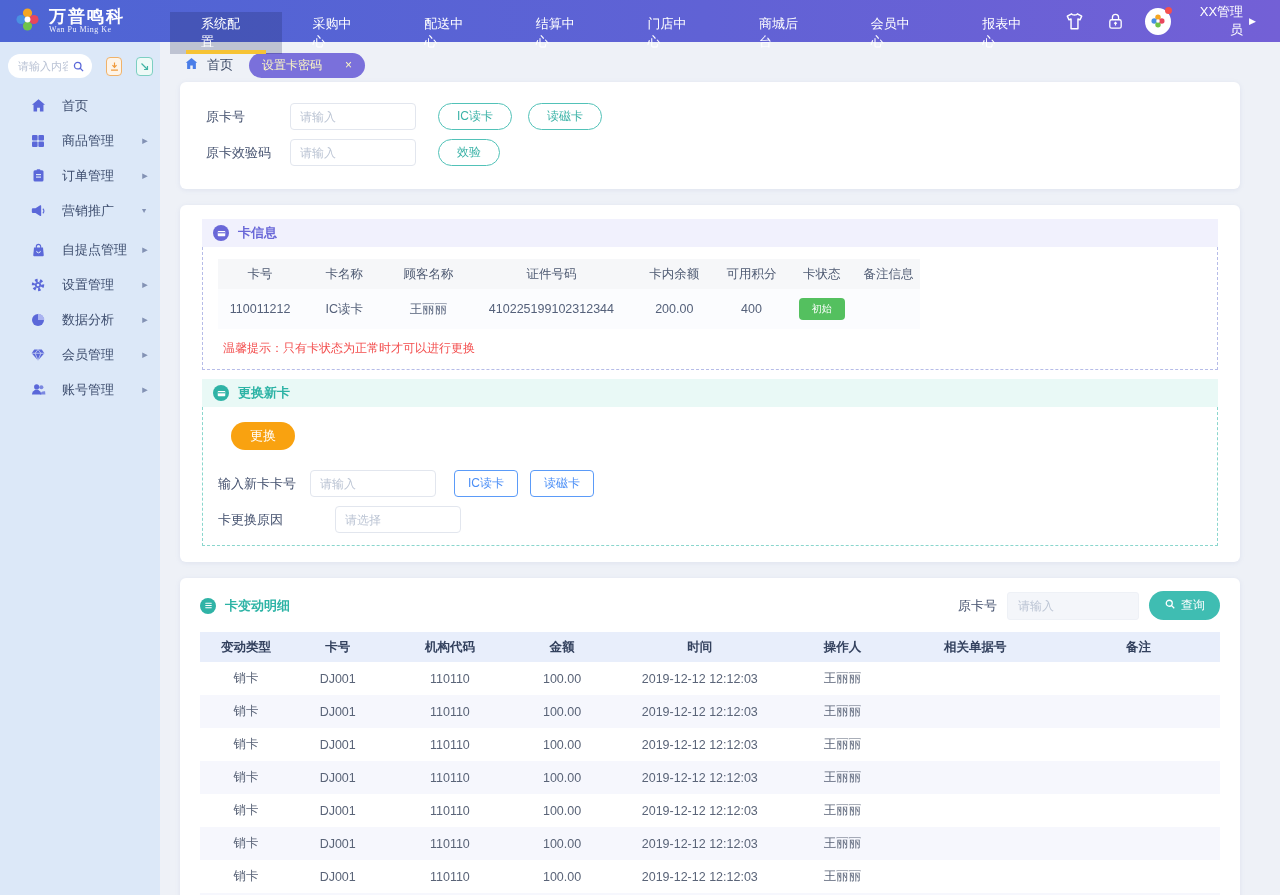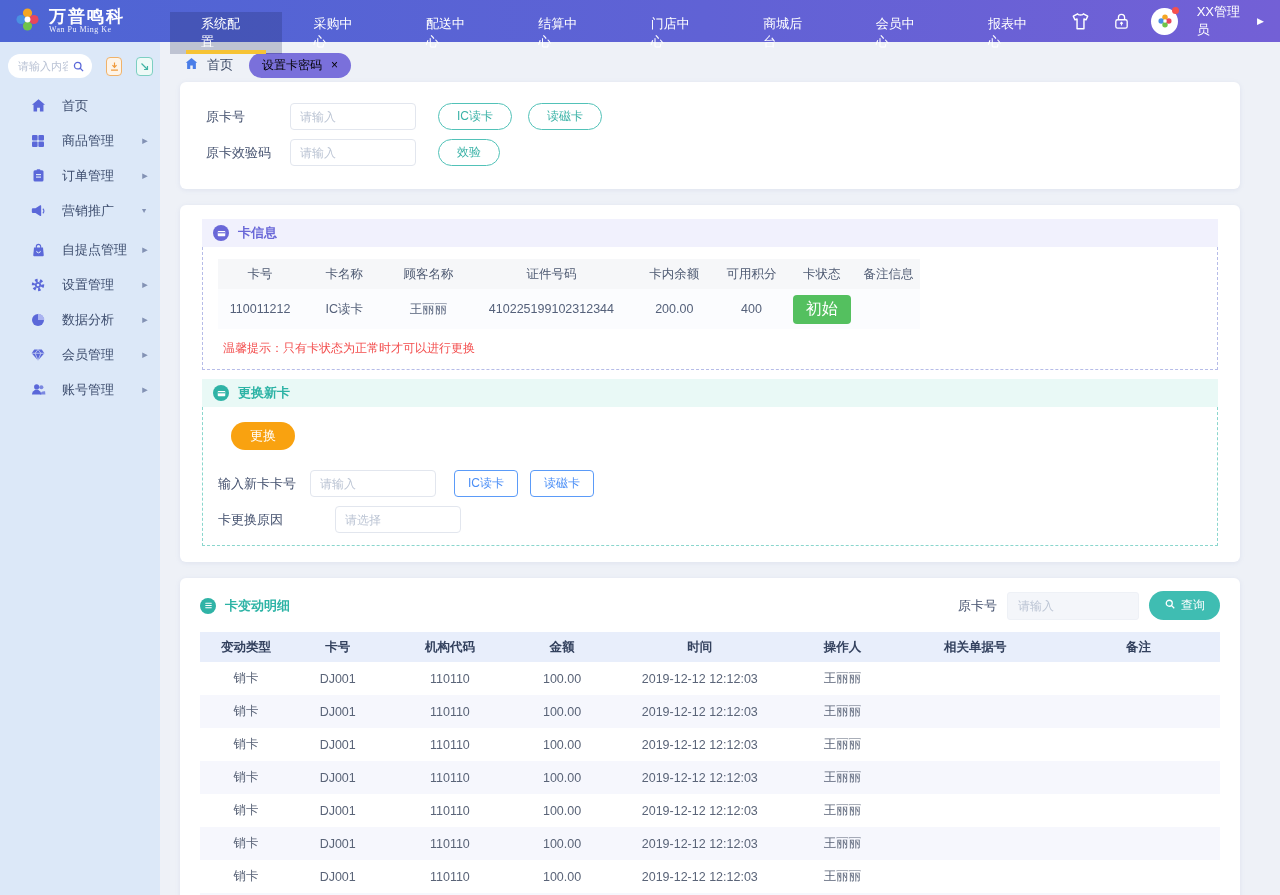--- a/index.html
+++ b/index.html
@@ -12,21 +12,21 @@
   .navbar { height:42px; background:linear-gradient(90deg,#4d65d4 0%, #6062d5 55%, #7360d6 100%);
     display:flex; align-items:center; color:#fff; }
   .logo { width:170px; display:flex; align-items:center; gap:8px; padding-left:14px; flex-shrink:0;font-family:Liberation Serif, serif; }
   .logo-txt { display:flex; flex-direction:column; line-height:1.05; }
   .logo-title { font-size:17px; font-weight:bold; letter-spacing:2px; }
   .logo-sub { font-size:8px; opacity:.9; letter-spacing:.5px; }
   .nav-items { display:flex; height:100%;margin-top:24px; }
   .nav-item { padding:0 31px; height:100%; display:flex; align-items:center; font-size:13px; cursor:pointer; position:relative; }
   .nav-item.active { background:rgba(25,30,80,.22); }
   .nav-item.active::after { content:""; position:absolute; left:16px; right:16px; bottom:0; height:4px; background:#f6c335; }
-  .nav-right { margin-left:auto; display:flex; align-items:center; gap:19px; padding-right:16px; }
+  .nav-right { margin-left:auto; display:flex; align-items:center; gap:19px; padding-right:24px;text-align:right; }
   .nav-ic { display:flex; align-items:center; cursor:pointer; }
   .avatar { width:27px; height:27px; background:#fff; border-radius:50%; position:relative;
     display:flex; align-items:center; justify-content:center; cursor:pointer; }
   .avatar .dot { position:absolute; top:-1px; right:-1px; width:7px; height:7px; border-radius:50%; background:#f5504e; }
   .user-name { font-size:13px; display:flex; align-items:center; gap:6px; cursor:pointer; }
   .user-caret { font-size:9px; }
   
   .frame { display:flex; height:853px; }
   .sidebar { width:160px; background:#dce8f8; flex-shrink:0; overflow:hidden; }
   .search-row { display:flex; align-items:center; gap:14px; padding:12px 7px 10px 8px; }
@@ -45,22 +45,22 @@
   .submenu-item { height:36px; display:flex; align-items:center; padding-left:56px; font-size:12.5px;
     color:#4a5878; border-bottom:1px solid #f0f2f7; cursor:pointer; position:relative; }
   .submenu-item.active { background:linear-gradient(90deg,#8893f0,#63adf3); color:#fff; border-bottom:none; }
   .submenu-item.active::after { content:""; position:absolute; right:0; top:50%; margin-top:-7px;
     border-top:7px solid transparent; border-bottom:7px solid transparent; border-left:8px solid #fff; }
   .menu-gap { height:4px; }
   
   .main { flex:1; padding:6px 40px 0 20px; overflow:hidden; }
   .breadcrumb { height:34px; display:flex; align-items:center; gap:8px; padding-left:4px; }
   .bc-home { font-size:13px; color:#3c4a66; }
-  .tab-pill { margin-left:8px; background:#7a70db; color:#000000; font-size:12px; height:25px; border-radius:13px;
-    display:flex; align-items:center; gap:9px; padding:0 13px; cursor:pointer; }
+  .tab-pill { margin-left:8px; background:#7a70db; color:#fef9c3; font-size:12px; height:25px; border-radius:13px;
+    display:flex; align-items:center; gap:23px; padding:0 13px; cursor:pointer; }
   .tab-close { font-size:12px; line-height:1; cursor:pointer; }
   .card { background:#fff; border-radius:6px; box-shadow:0 1px 5px rgba(125,145,190,.14); }
   
   .card1 { padding:12px 26px 14px; }
   .form-row { display:flex; align-items:center; margin:9px 0; }
   .form-label { width:84px; font-size:13px; color:#44516e; flex-shrink:0; }
   .text-input { width:126px; height:27px; border:1px solid #e2e6ee; border-radius:4px; padding:0 9px;
     font-size:12px; color:#445; outline:none; background:#fff; }
   .text-input::placeholder { color:#bcc5d4; }
   .pill-btn { height:27px; padding:0 18px; border-radius:14px; border:1px solid #52c2b8; background:#fff;
@@ -72,21 +72,21 @@
   .section-head.purple { background:#f1f1fd; color:#6a68d8; }
   .section-head.tealbg { background:#e9f9f6; color:#2cb3a5; }
   .circle-ic { width:16px; height:16px; border-radius:50%; display:flex; align-items:center; justify-content:center; flex-shrink:0; }
   .circle-ic.purple { background:#6a68d8; }
   .circle-ic.teal { background:#2fb3a6; }
   .dashed { border:1px dashed #b6bce8; border-top:none; padding:12px 15px 10px; }
   .dashed.tealb { border-color:#8ad6cd; }
   .info-table { width:702px; border-collapse:collapse; font-size:12.5px; color:#55617a; text-align:center; }
   .info-table th { background:#f6f7f9; height:30px; font-weight:normal; color:#4e5a72; font-size:12.5px; }
   .info-table td { background:#fbfcfe; height:40px; }
-  .badge { display:inline-block; background:#54c05f; color:#fff; border-radius:4px; padding:4px 13px; font-size:16px; }
+  .badge { display:inline-block; background:#54c05f; color:#fff; border-radius:4px; padding:4px 13px; font-size:10px; }
   .tip { color:#f34d4d; font-size:12px; margin:11px 0 2px 5px; }
   .sec-gap { height:9px; }
   .replace-btn { background:#f9a210; border:none; color:#fff; height:28px; padding:0 19px; border-radius:14px;
     font-size:13px; margin:3px 0 11px 13px; cursor:pointer; }
   .form-label.wide { width:92px; }
   .blue-btn { height:27px; padding:0 13px; border:1px solid #5b9bf8; color:#4a8ef6; background:#fff;
     border-radius:4px; font-size:12px; margin-left:18px; cursor:pointer; }
   .blue-btn + .blue-btn { margin-left:12px; }
   
   .card3 { margin-top:16px; padding-bottom:14px; }

